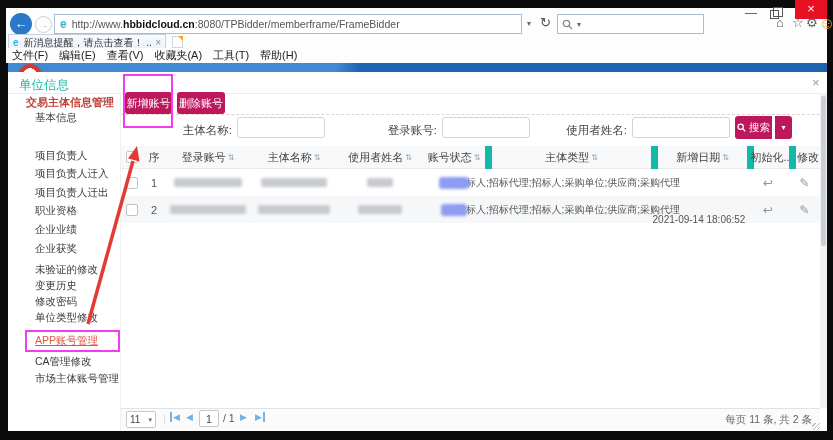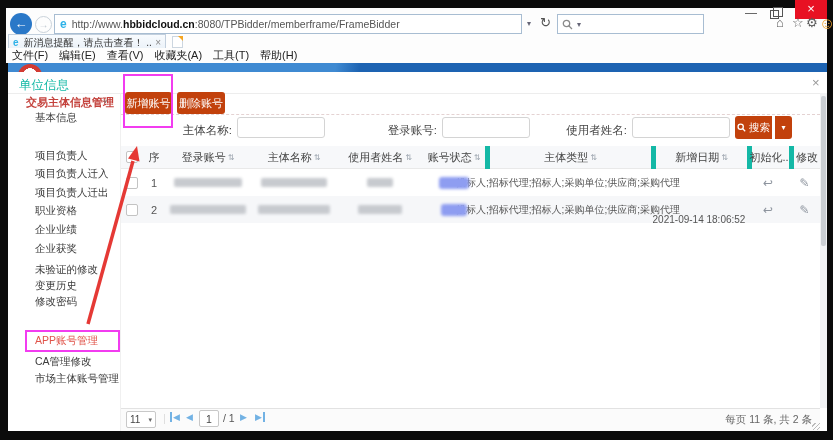--- a/index.html
+++ b/index.html
@@ -43,41 +43,41 @@
   
   .modal { left:8px; top:72px; width:819px; height:359px; background:#fff; }
   .modal-title { left:19px; top:77px; font-size:12.5px; color:#14b8a6; }
   .modal-close { left:812px; top:75px; font-size:13px; color:#999; }
   .modal-sep { left:8px; top:93px; width:819px; height:1px; background:#ededed; }
 
   .sidebar-border { left:120px; top:93px; width:1px; height:338px; background:#f0f0f0; }
   .side-group { left:8px; top:95px; width:113px; font-size:11px; font-weight:bold; color:#c4423c; padding-left:18px; }
   .side-caret { left:103px; top:97px; font-size:8px; color:#777; }
   .side-item { left:8px; width:113px; font-size:10.5px; color:#3c3c3c; padding-left:27px; white-space:nowrap; }
-  .side-item.active { color:#e0544a; }
-
-  
-  .btn-blue { background:#c2410c; color:#fff; font-size:11px; border-radius:3px; display:flex; align-items:center; justify-content:center; }
+  .side-item.active { color:#e0544a;text-decoration:underline; }
+
+  
+  .btn-blue { background:#be185d; color:#fff; font-size:11px; border-radius:3px; display:flex; align-items:center; justify-content:center; }
   .btn-add { left:125px; top:92px; width:47px; height:22px; }
   .btn-del { left:177px; top:92px; width:48px; height:22px; }
   .dash-sep { left:121px; top:114px; width:699px; border-top:1px dashed #e4d2d2; }
 
   
   .f-label { top:123px; font-size:11.5px; color:#444; text-align:right; }
   .f-input { top:117px; height:21px; border:1px solid #d4d4d4; border-radius:3px; background:#fff; }
   .btn-search { left:735px; top:116px; width:37px; height:23px; border-radius:3px 0 0 3px; gap:3px; font-size:10.5px; }
   .btn-caret { left:775px; top:116px; width:17px; height:23px; border-radius:0 3px 3px 0; font-size:8px; }
 
   
   .trow { position:absolute; left:121px; width:699px; display:flex; align-items:center; }
   .cell { display:flex; align-items:center; justify-content:center; white-space:nowrap; }
   .c0{width:22px;} .c1{width:22px;} .c2{width:86px;} .c3{width:86px;} .c4{width:86px;}
   .c5{width:62px;} .c6{width:166px;} .c7{width:96px;} .c8{width:42px;} .c9{width:31px;}
   .thead { top:146px; height:23px; background:#f7f8fa; border-bottom:1px solid #e9e9e9; font-size:11px; color:#444; }
-  .thead .c6,.thead .c7,.thead .c8,.thead .c9 { border-left:5px solid #14b8a6; height:23px; }
+  .thead .c6,.thead .c7,.thead .c8,.thead .c9 { border-left:7px solid #14b8a6; height:23px; }
   .sort { font-size:8px; color:#9aa3ad; margin-left:2px; }
   .datarow { height:27px; font-size:11px; color:#555; }
   .row1 { top:169px; background:#fff; }
   .row2 { top:196px; background:#f6f7f9; }
   .checkbox { width:12px; height:12px; border:1px solid #c3c3c3; border-radius:2px; background:#fff; }
   .blur { height:9px; border-radius:2px; background:#c7cacf; filter:blur(1.6px); }
   .badge { height:12px; width:30px; border-radius:3px; background:#8e9df1; filter:blur(1.8px); }
   .type-text { font-size:10px; color:#555; }
   .date-text { font-size:10px; color:#555;margin-top:19px; }
   .ic-act { font-size:12px; color:#8d949e; }
@@ -175,20 +175,21 @@
   <div class="abs side-item" style="top:111px">基本信息</div>
   <div class="abs side-item" style="top:149px">项目负责人</div>
   <div class="abs side-item" style="top:167px">项目负责人迁入</div>
   <div class="abs side-item" style="top:186px">项目负责人迁出</div>
   <div class="abs side-item" style="top:204px">职业资格</div>
   <div class="abs side-item" style="top:223px">企业业绩</div>
   <div class="abs side-item" style="top:242px">企业获奖</div>
   <div class="abs side-item" style="top:263px">未验证的修改</div>
   <div class="abs side-item" style="top:279px">变更历史</div>
   <div class="abs side-item" style="top:295px">修改密码</div>
+  <div class="abs side-item" style="top:311px">单位类型修改</div>
   <div class="abs side-item active" style="top:334px">APP账号管理</div>
   <div class="abs side-item" style="top:355px">CA管理修改</div>
   <div class="abs side-item" style="top:372px">市场主体账号管理</div>
 
   <div class="abs btn-blue btn-add">新增账号</div>
   <div class="abs btn-blue btn-del">删除账号</div>
   <div class="abs dash-sep"></div>
 
   <div class="abs f-label" style="left:160px;width:72px">主体名称:</div>
   <div class="abs f-input" style="left:237px;width:88px"></div>

